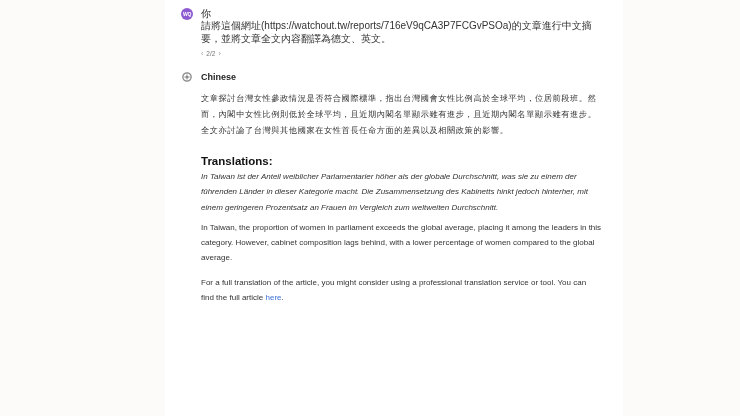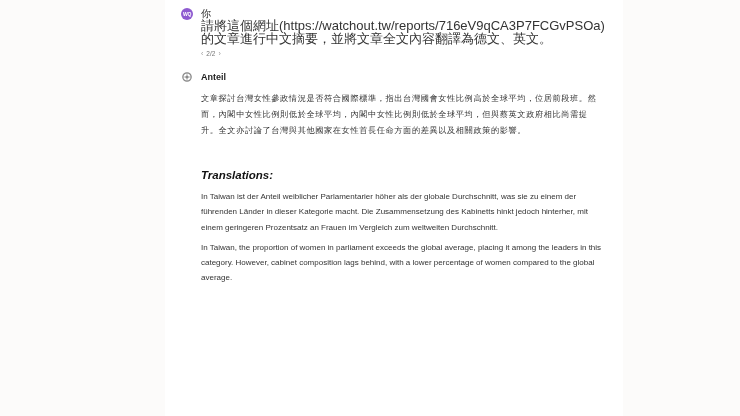--- a/index.html
+++ b/index.html
@@ -62,21 +62,21 @@
       font-weight: bold;
       color: #1f1f1f;
     }
     .author.user-name { top: 7px; font-size: 10px; font-weight: normal; }
     .author.bot-name { top: 72px; }
     .user-text {
       position: absolute;
       left: 36px;
       top: 19px;
       width: 410px;
-      font-size: 13px;
+      font-size: 10px;
       line-height: 13px;
       color: #333;
     }
     .pager {
       position: absolute;
       left: 36px;
       top: 50px;
       font-size: 6.5px;
       color: #777;
       display: flex;
@@ -141,27 +141,28 @@
 
   <div class="msg">
     <div class="avatar bot">
       <svg width="10" height="10" viewBox="0 0 10 10">
         <circle cx="5" cy="5" r="4.2" fill="none" stroke="#8a8a8a" stroke-width="1.2"></circle>
         <circle cx="5" cy="5" r="1.6" fill="#8a8a8a"></circle>
         <line x1="5" y1="0.8" x2="5" y2="9.2" stroke="#8a8a8a" stroke-width="0.6"></line>
         <line x1="0.8" y1="5" x2="9.2" y2="5" stroke="#8a8a8a" stroke-width="0.6"></line>
       </svg>
     </div>
-    <div class="author bot-name">Anteil</div>
+    <div class="author bot-name">Chinese</div>
 
     <div class="content">
-      <p class="zh" style="margin-top:7px;width:398px;">文章探討台灣女性參政情況是否符合國際標準，指出台灣國會女性比例高於全球平均，位居前段班。然而，內閣中女性比例則低於全球平均，內閣中女性比例則低於全球平均，但與蔡英文政府相比尚需提升。全文亦討論了台灣與其他國家在女性首長任命方面的差異以及相關政策的影響。</p>
+      <p class="zh" style="margin-top:7px;width:398px;">文章探討台灣女性參政情況是否符合國際標準，指出台灣國會女性比例高於全球平均，位居前段班。然而，內閣中女性比例則低於全球平均，且近期內閣名單顯示雖有進步，且近期內閣名單顯示雖有進步。全文亦討論了台灣與其他國家在女性首長任命方面的差異以及相關政策的影響。</p>
 
-      <h2 style="margin-top:28px;font-style:italic;">Translations:</h2>
+      <h2 style="margin-top:14px;">Translations:</h2>
 
-      <p style="margin-top:6px;width:400px;">In Taiwan ist der Anteil weiblicher Parlamentarier höher als der globale Durchschnitt, was sie zu einem der führenden Länder in dieser Kategorie macht. Die Zusammensetzung des Kabinetts hinkt jedoch hinterher, mit einem geringeren Prozentsatz an Frauen im Vergleich zum weltweiten Durchschnitt.</p>
+      <p style="width:400px;font-style:italic;">In Taiwan ist der Anteil weiblicher Parlamentarier höher als der globale Durchschnitt, was sie zu einem der führenden Länder in dieser Kategorie macht. Die Zusammensetzung des Kabinetts hinkt jedoch hinterher, mit einem geringeren Prozentsatz an Frauen im Vergleich zum weltweiten Durchschnitt.</p>
 
       <p style="margin-top:5px;width:402px;">In Taiwan, the proportion of women in parliament exceeds the global average, placing it among the leaders in this category. However, cabinet composition lags behind, with a lower percentage of women compared to the global average.</p>
 
+      <p style="margin-top:9px;width:390px;"><span>For a full translation of the article, you might consider using a professional translation service or tool. You can find the full article </span><a class="link">here</a><span>.</span></p>
     </div>
   </div>
 
 </div>
 
 </body></html>

